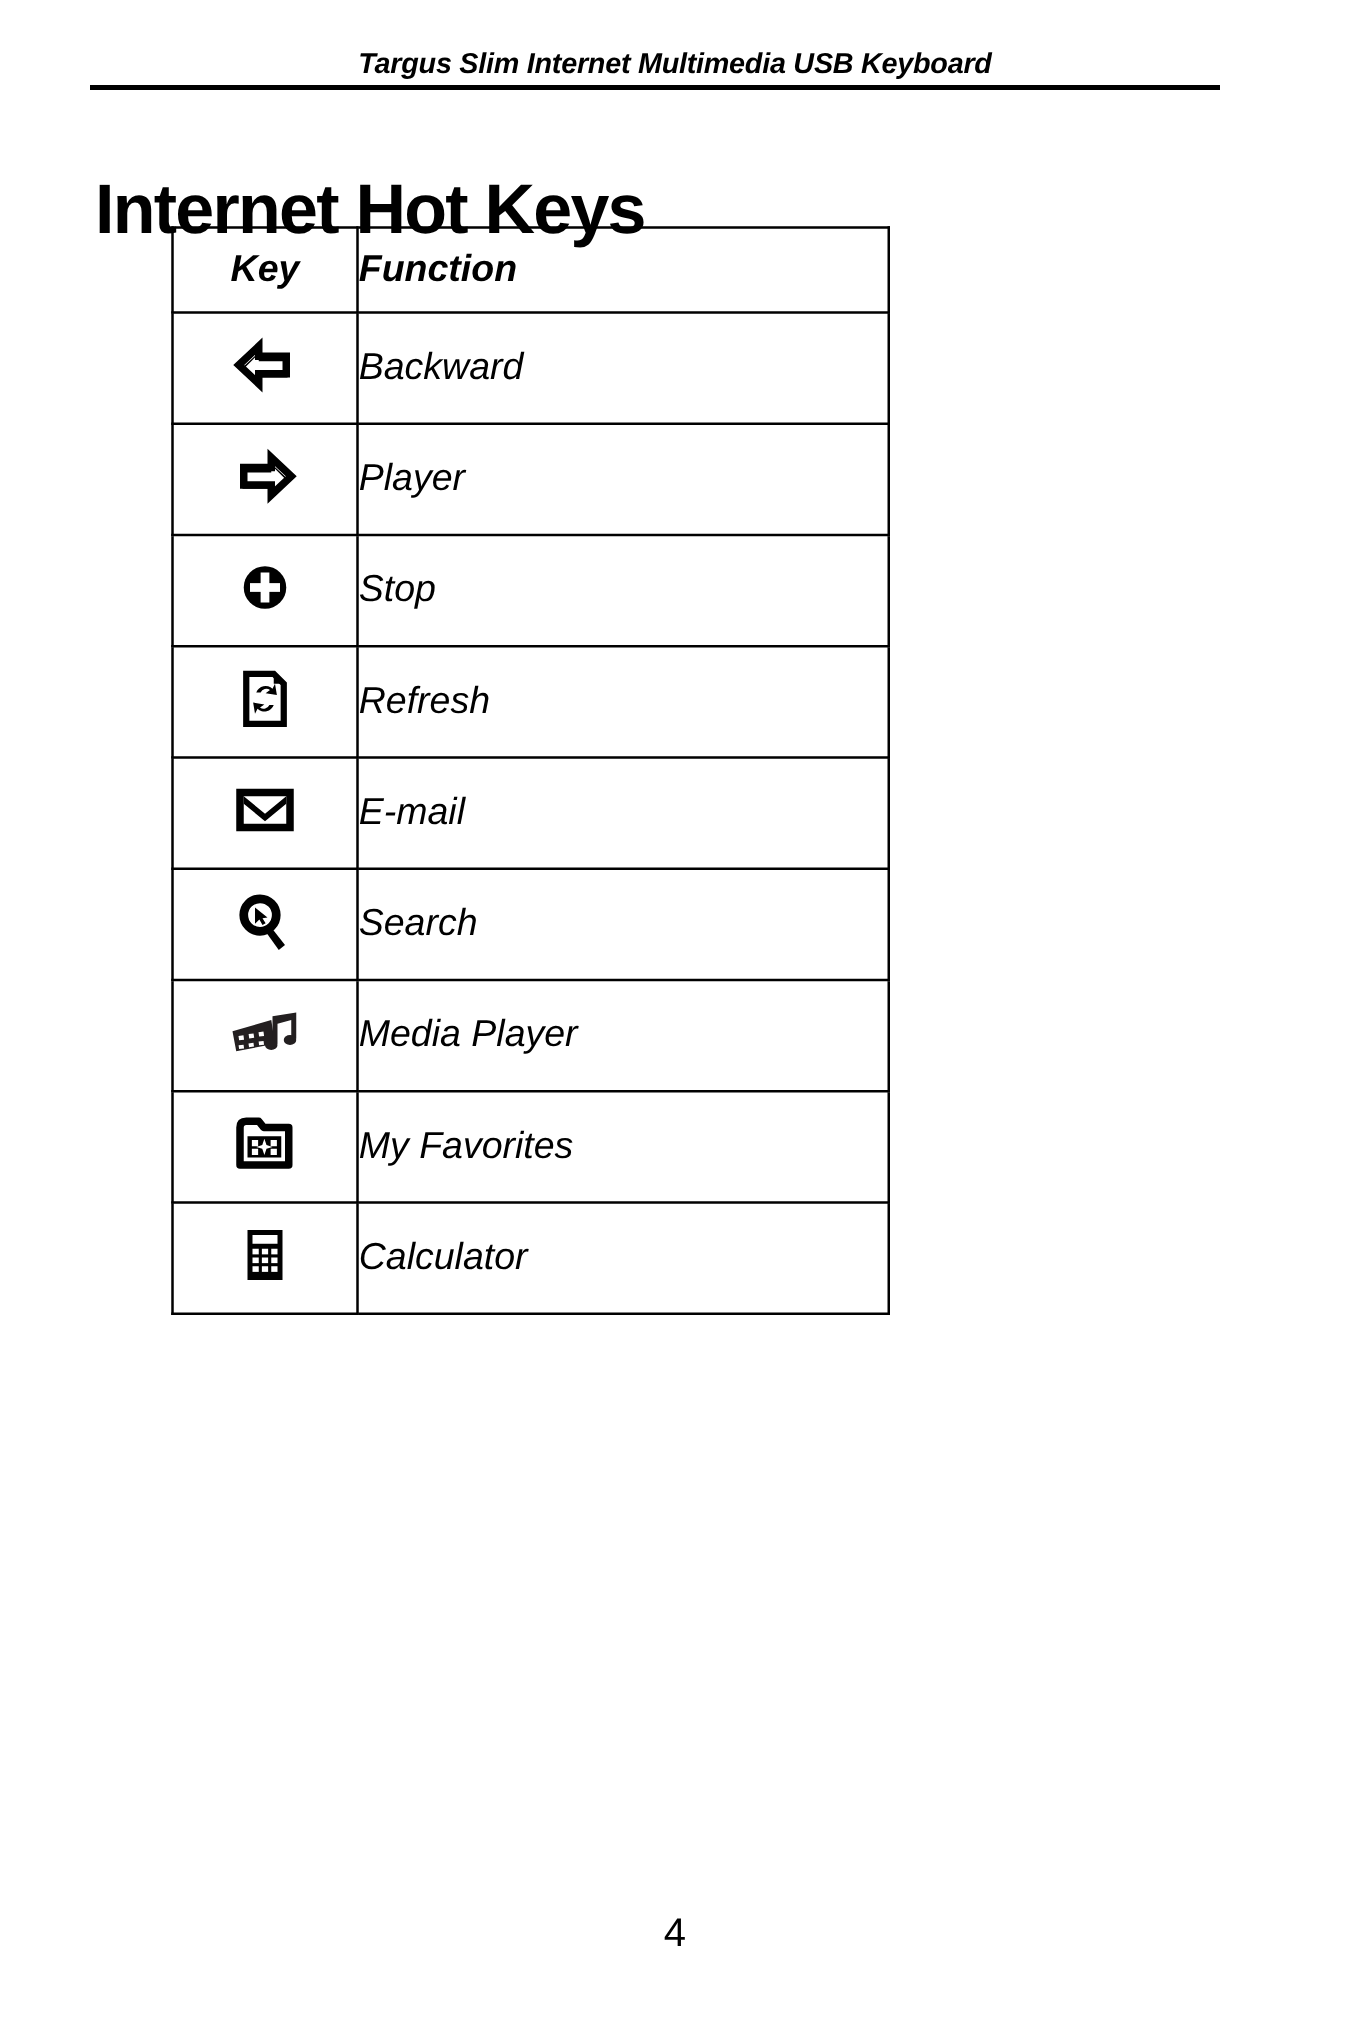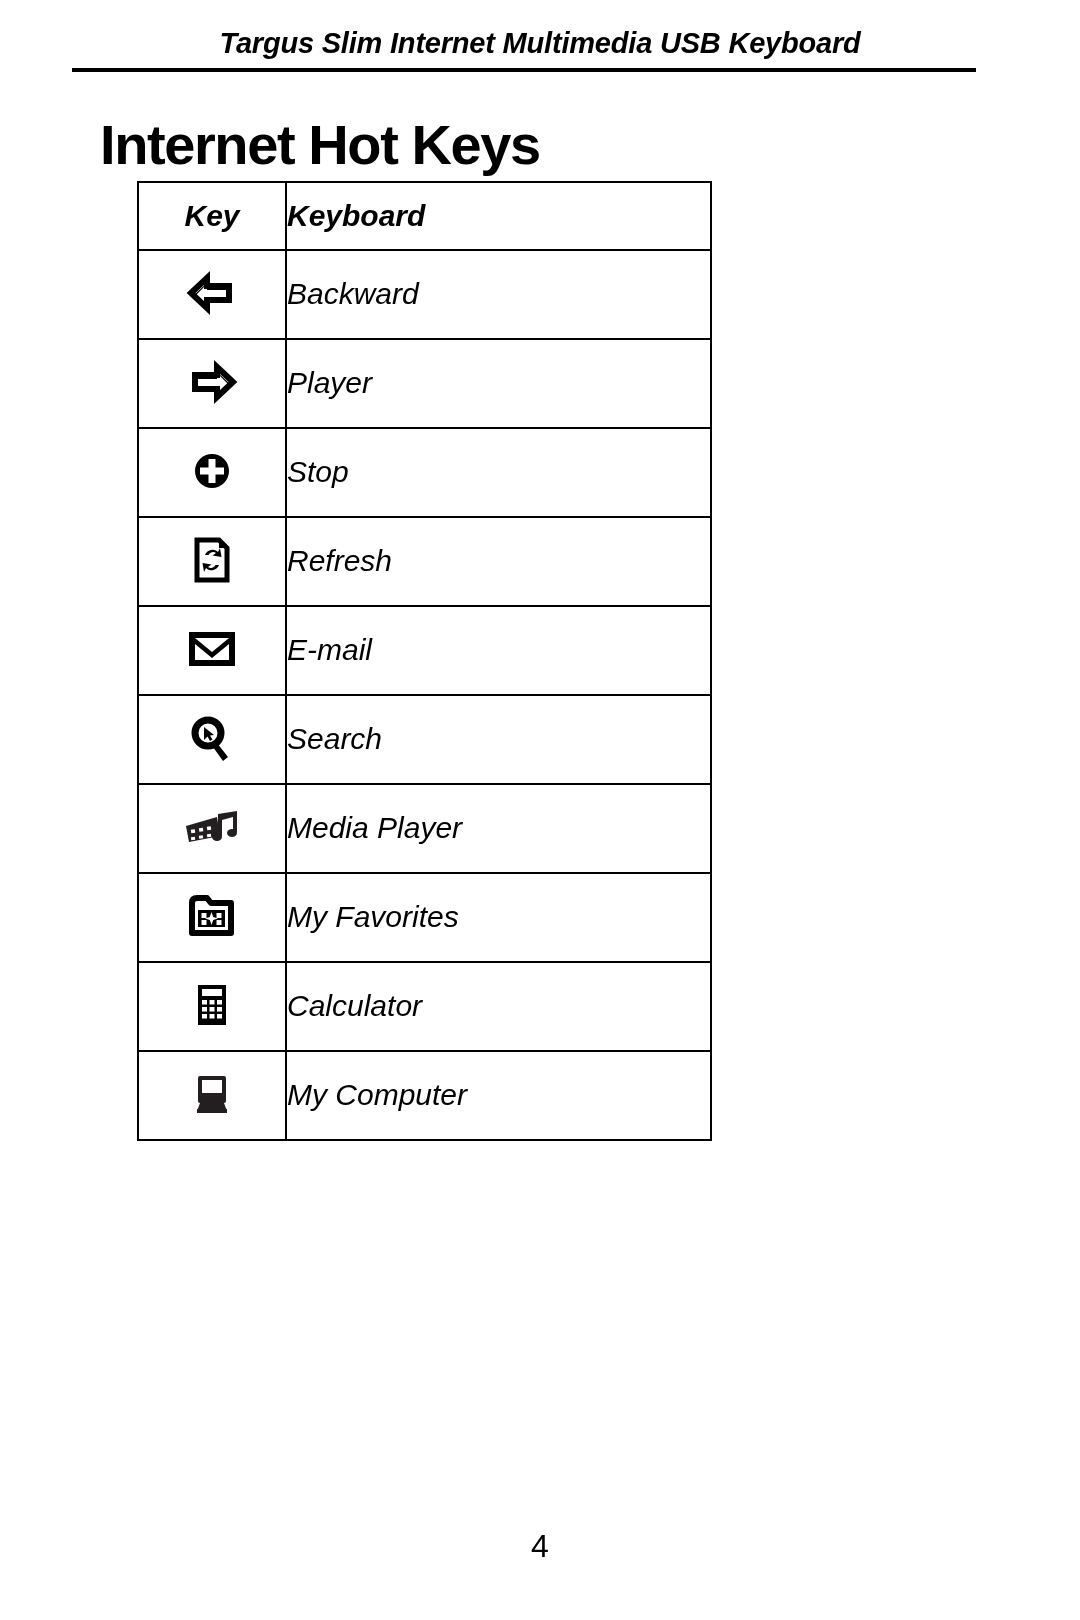--- a/index.html
+++ b/index.html
@@ -21,44 +21,44 @@
     position: absolute;
     top: 28px;
     left: 72px;
     width: 936px;
     text-align: center;
   }
   .page-header .running-title {
     display: block;
     font-style: italic;
     font-weight: bold;
-    font-size: 29px;
+    font-size: 23px;
     letter-spacing: -0.2px;
     line-height: 1.1;
+    margin-top: 10px;
   }
   .header-rule {
     position: absolute;
     top: 68px;
     left: 72px;
     width: 904px;
     height: 4px;
     background: #000000;
   }
 
   
   .doc-title {
     position: absolute;
-    top: 76px;
+    top: 98px;
     left: 76px;
     font-size: 56px;
     font-weight: bold;
     letter-spacing: -1.4px;
     line-height: 1.1;
     white-space: nowrap;
-    margin-left: 24px;
   }
 
   
   .hotkey-table-wrap {
     position: absolute;
     top: 181px;
     left: 137px;
     width: 573px;
     font-style: italic;
   }
@@ -131,21 +131,21 @@
 
 <div class="hotkey-table-wrap">
   <table class="hotkey-table">
     <colgroup>
       <col class="col-key">
       <col class="col-fn">
     </colgroup>
     <thead>
       <tr>
         <th class="head-key">Key</th>
-        <th class="head-fn">Keyboard</th>
+        <th class="head-fn">Function</th>
       </tr>
     </thead>
     <tbody>
 
       <tr>
         <td class="key-cell">
           <span class="icon-box">
             <svg viewBox="0 0 62 58" xmlns="http://www.w3.org/2000/svg">
               <path d="M10 29 L26 14 L26 22 L48 22 L48 36 L26 36 L26 44 Z" fill="#ffffff" stroke="#000000" stroke-width="6" stroke-linejoin="miter"></path>
               <path d="M13 31 L28 17 L28 23.5 L49 23.5 L49 26 L26 26 L26 20 L15 31 L26 42 L26 37 L49 37 L49 39 L28 39 L28 45 Z" fill="#000000"></path>
@@ -271,31 +271,18 @@
               <rect x="36" y="31" width="5" height="4.5" fill="#ffffff"></rect>
               <rect x="21" y="38" width="5" height="4.5" fill="#ffffff"></rect>
               <rect x="28.5" y="38" width="5" height="4.5" fill="#ffffff"></rect>
               <rect x="36" y="38" width="5" height="4.5" fill="#ffffff"></rect>
             </svg>
           </span>
         </td>
         <td class="fn-cell">Calculator</td>
       </tr>
 
-      <tr>
-        <td class="key-cell">
-          <span class="icon-box">
-            <svg viewBox="0 0 62 58" xmlns="http://www.w3.org/2000/svg">
-              <rect x="17" y="11" width="28" height="27" rx="2" fill="#231f20"></rect>
-              <rect x="21" y="15" width="20" height="13" fill="#ffffff"></rect>
-              <path d="M19 38 L43 38 L46 46 L16 46 Z" fill="#231f20"></path>
-              <rect x="16" y="44" width="30" height="4" fill="#231f20"></rect>
-            </svg>
-          </span>
-        </td>
-        <td class="fn-cell">My Computer</td>
-      </tr>
 
     </tbody>
   </table>
 </div>
 
 <div class="page-number">4</div>
 
 </body></html>

